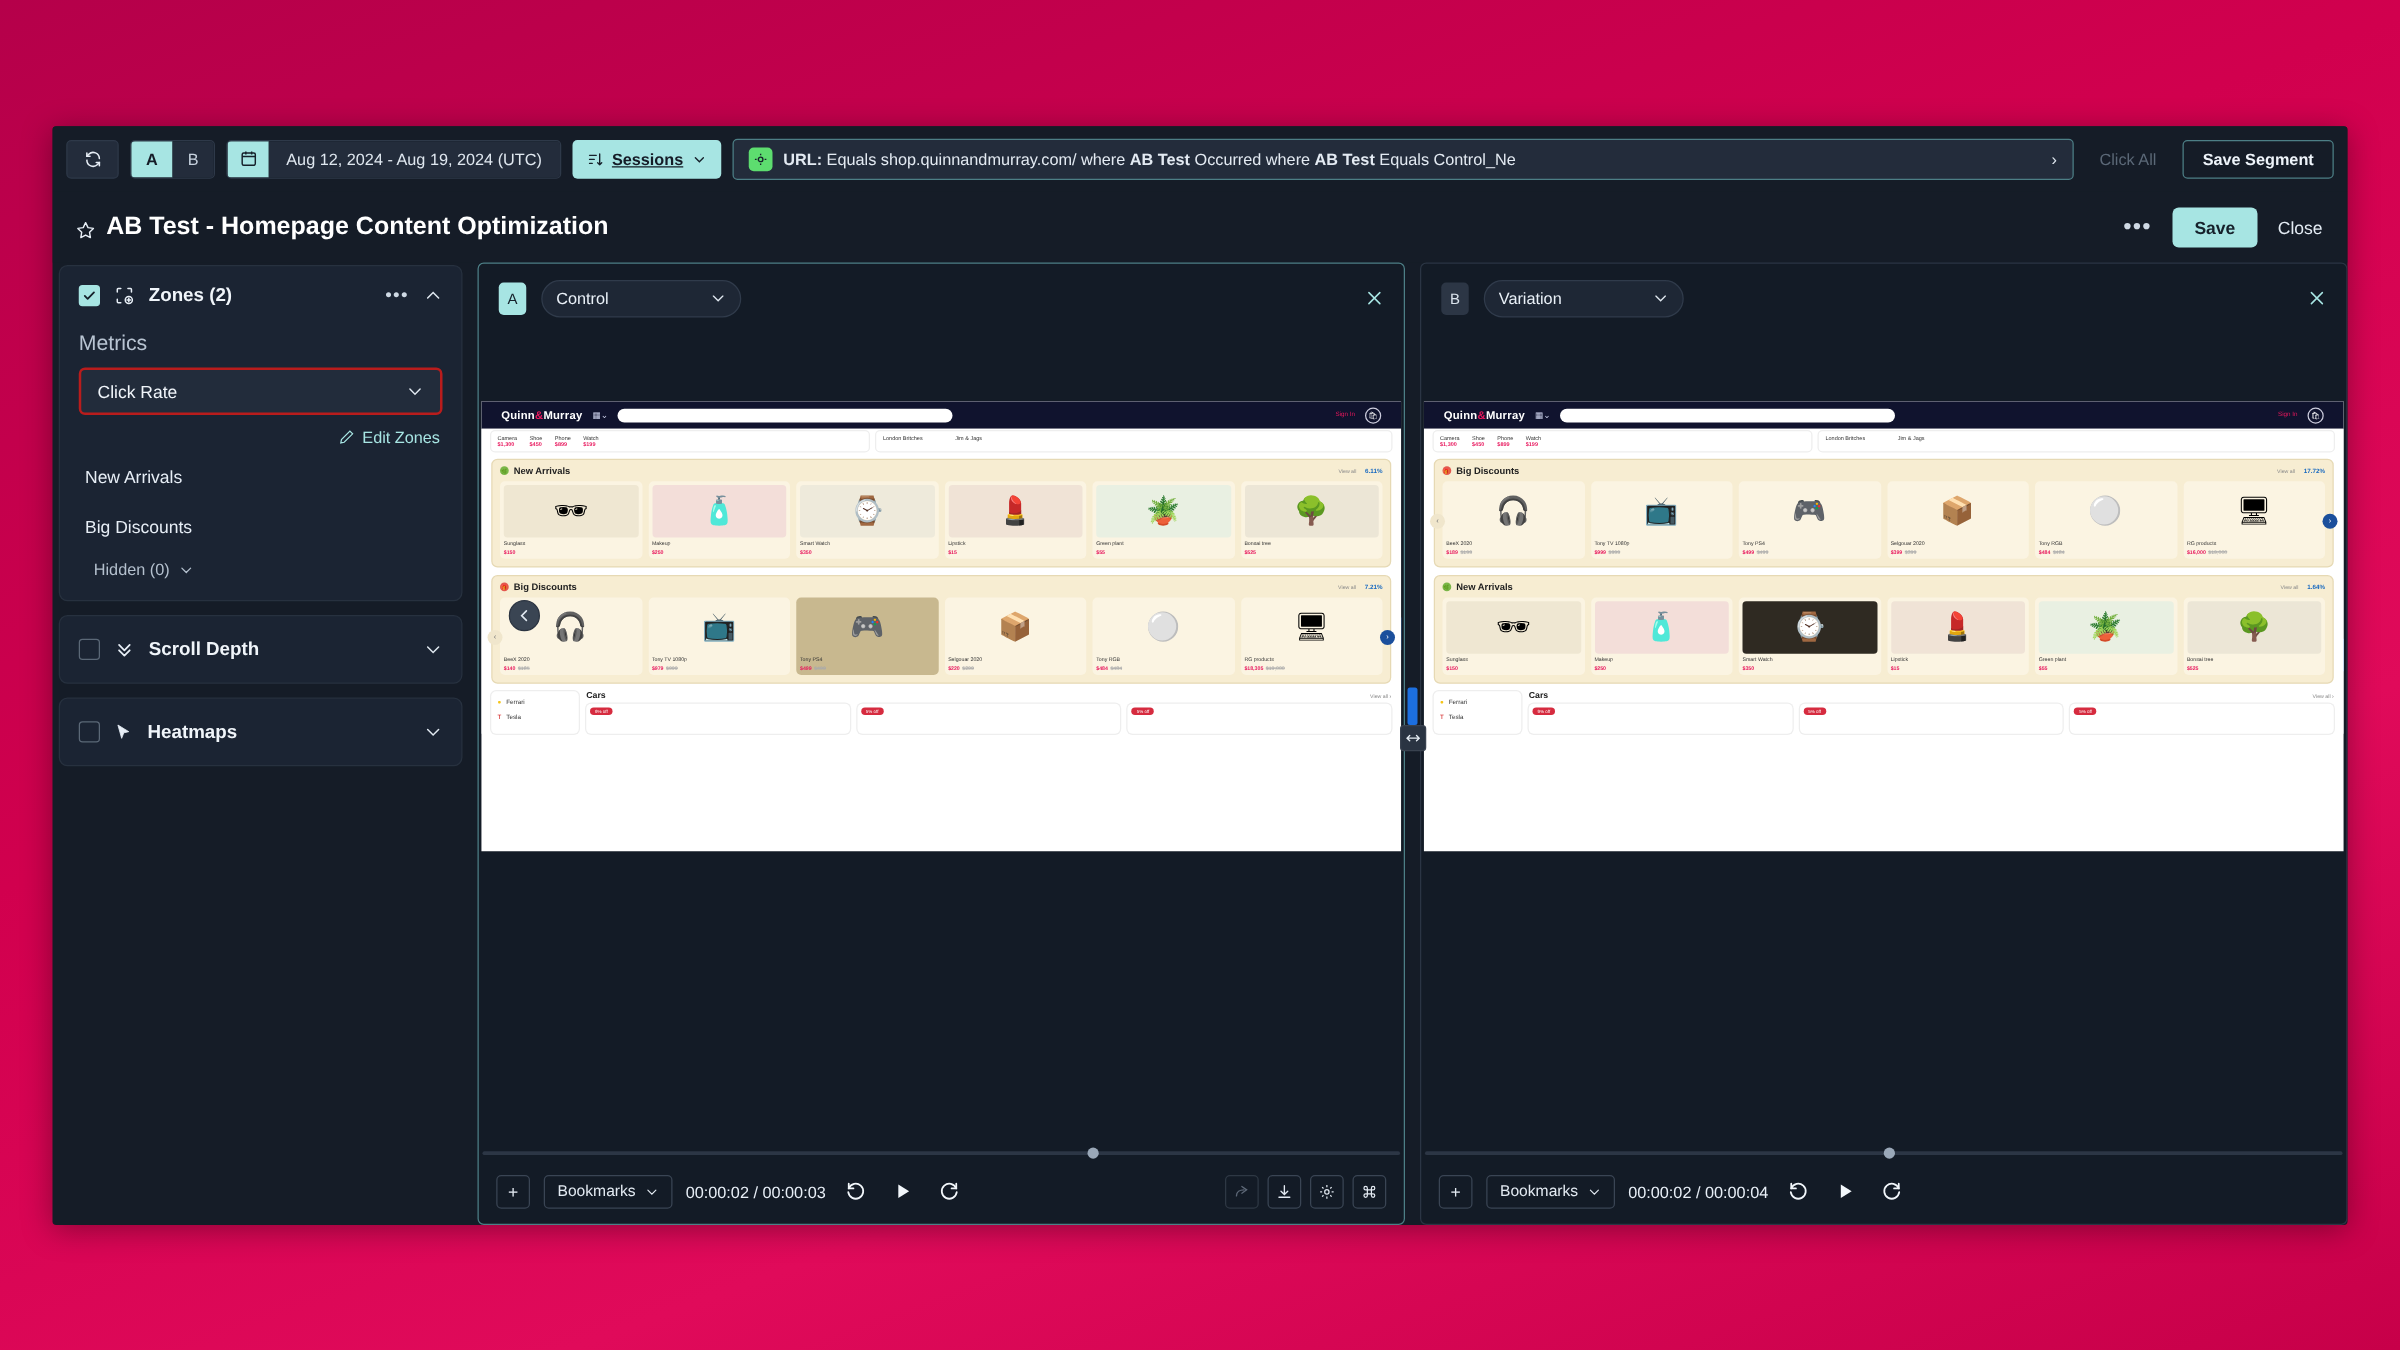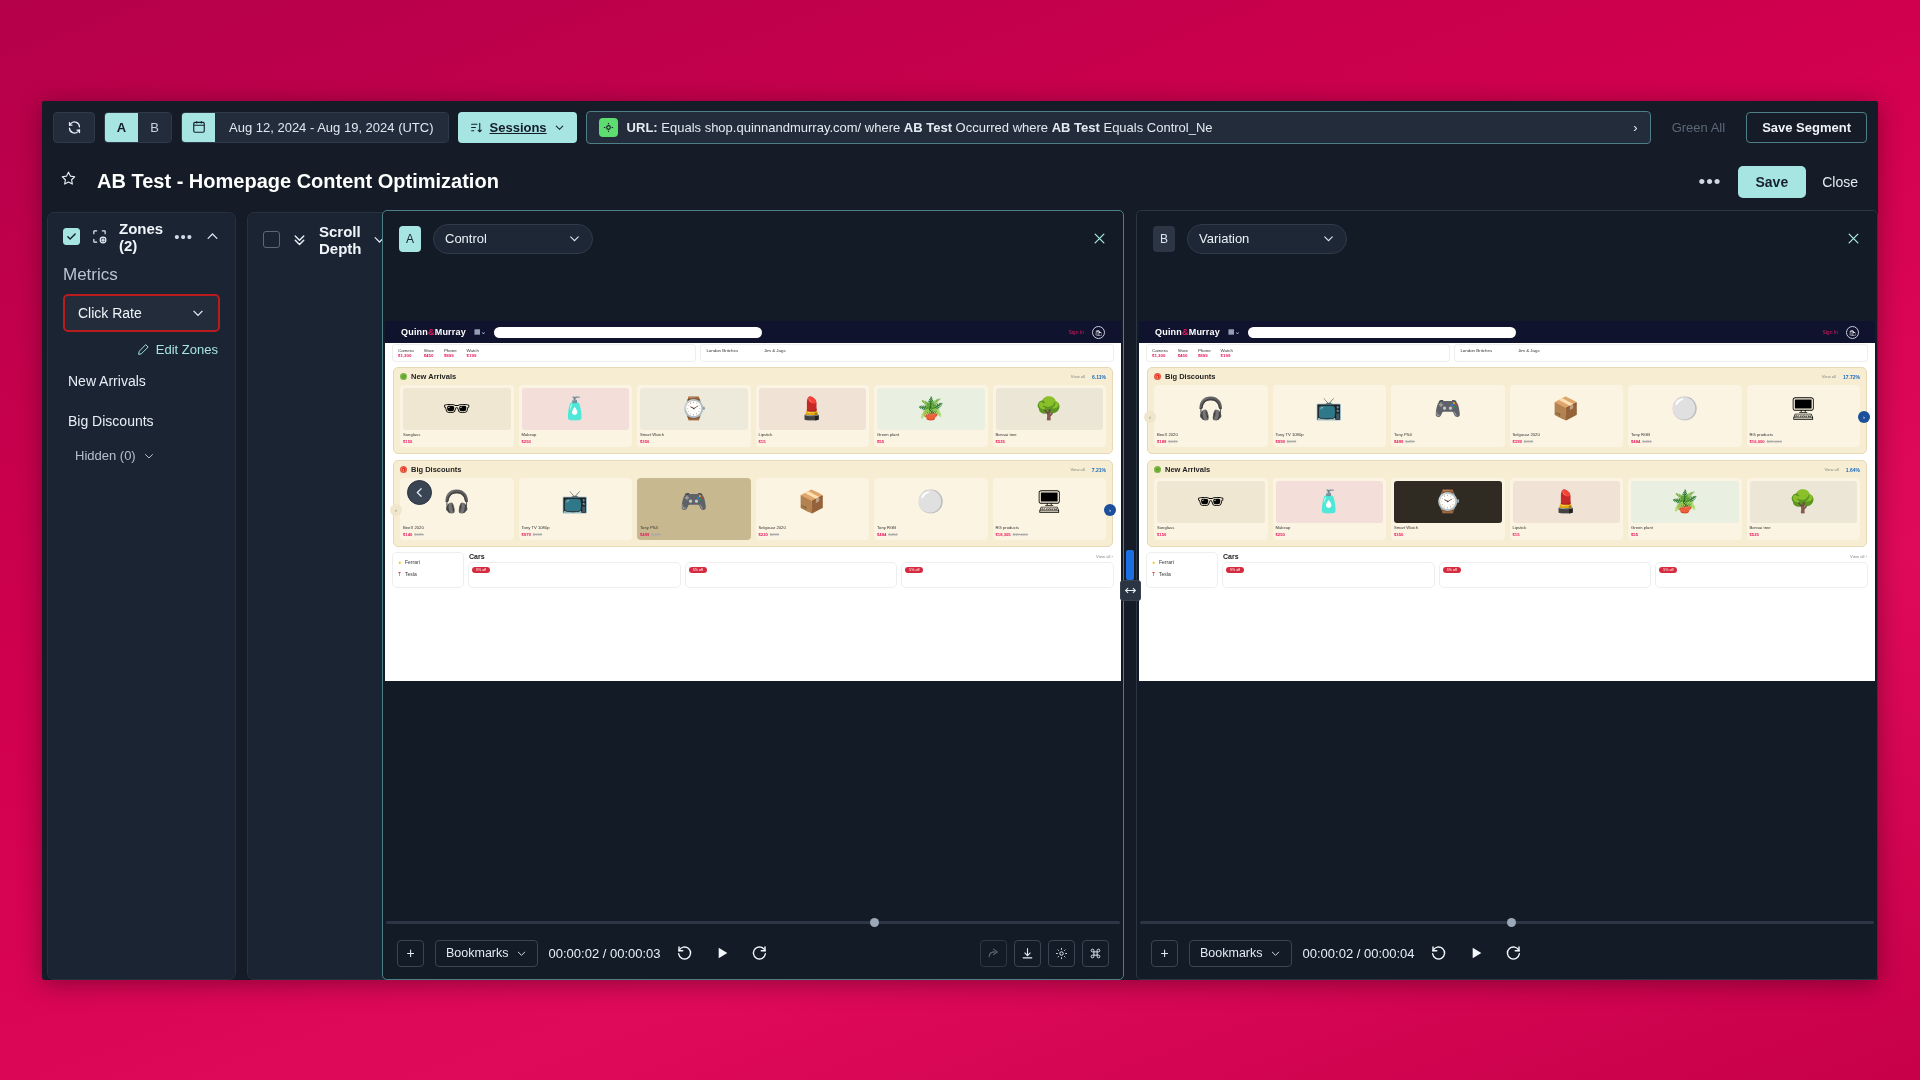--- a/index.html
+++ b/index.html
@@ -104,40 +104,40 @@
     color: #eef4fa; font-size: 13px; font-weight: 700; cursor: pointer;
     white-space: nowrap;
   }
   
   .titlebar {
     height: 57px; background: #151c27;
     display: flex; align-items: center;
     padding: 0 20px 0 18px;
     flex: 0 0 auto;
   }
-  .title-left { display: flex; align-items: flex-start; gap: 20px; }
+  .title-left { display: flex; align-items: flex-end; gap: 8px; }
   .page-title { color: #fff; font-size: 20px; font-weight: 700; }
   .title-right { margin-left: auto; display: flex; align-items: center; gap: 16px; }
   .dots-btn { color: #cfd9e4; font-size: 19px; letter-spacing: 1px; cursor: pointer; line-height: 1;}
   .save-btn {
     background: #a7e5e3; color: #16212b;
     height: 32px; display: flex; align-items: center;
     padding: 0 18px; border-radius: 5px;
     font-size: 14px; font-weight: 600; cursor: pointer;
   }
   .close-btn { color: #e4ecf4; font-size: 14px; cursor: pointer; }
   
   .main {
     flex: 1 1 auto; display: flex; gap: 12px;
     padding: 0 0 0 5px; position: relative; min-height: 0;
   }
   
   .sidebar {
     width: 323px; flex: 0 0 323px;
-    display: flex; flex-direction: row; gap: 11px;
+    display: flex; flex-direction: column; gap: 11px;
     padding-top: 2px;
   }
   .card {
     background: #1b2433;
     border: 1px solid #27313f;
     border-radius: 7px;
   }
   .card.zones { padding-bottom: 6px; }
   .card-head {
     height: 47px; display: flex; align-items: center; gap: 11px;
@@ -389,21 +389,21 @@
       <span class="gicon">
         <svg width="11" height="11" viewBox="0 0 24 24" fill="none" stroke="#16212b" stroke-width="2.4">
           <circle cx="12" cy="12" r="4"></circle>
             <path d="M12 2v3M12 19v3M2 12h3M19 12h3"></path>
         </svg>
       </span>
       <span class="txt"><b>URL:</b><span> Equals shop.quinnandmurray.com/ where </span><b>AB Test</b><span> Occurred where </span><b>AB Test</b><span> Equals Control_Ne</span></span>
       <span class="arrow">›</span>
     </div>
 
-    <div class="clear-all">Green All</div>
+    <div class="clear-all">Click All</div>
     <div class="save-segment">Save Segment</div>
   </div>
 
   <div class="titlebar">
     <div class="title-left">
       <span class="ico">
         <svg width="17" height="17" viewBox="0 0 24 24" fill="none" stroke="#e7eef6" stroke-width="1.6" stroke-linejoin="round">
           <path d="M12 3l2.7 5.6 6.1.9-4.4 4.3 1 6.1-5.4-2.9-5.4 2.9 1-6.1L3.2 9.5l6.1-.9z"></path>
         </svg>
       </span>

